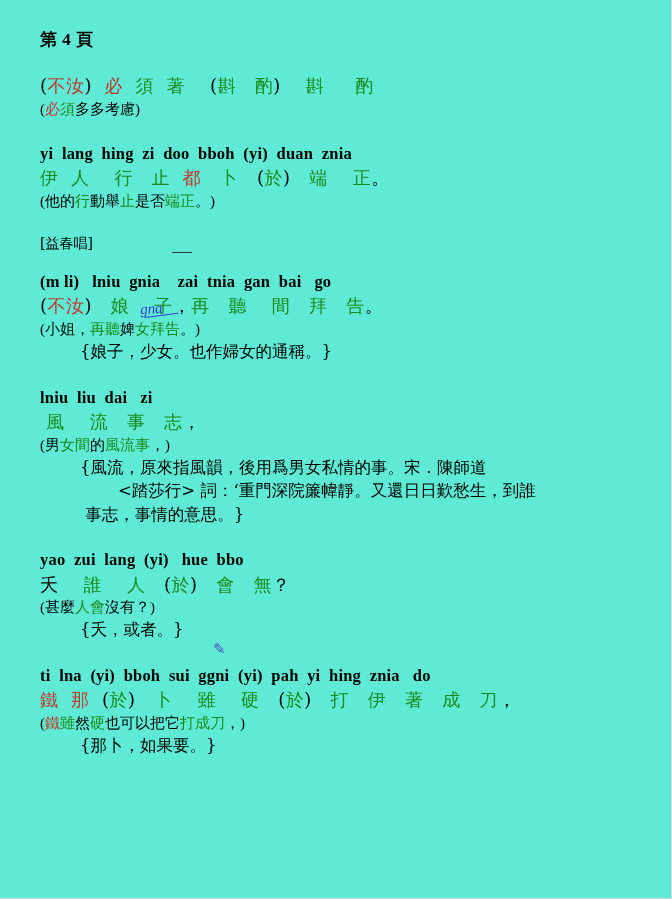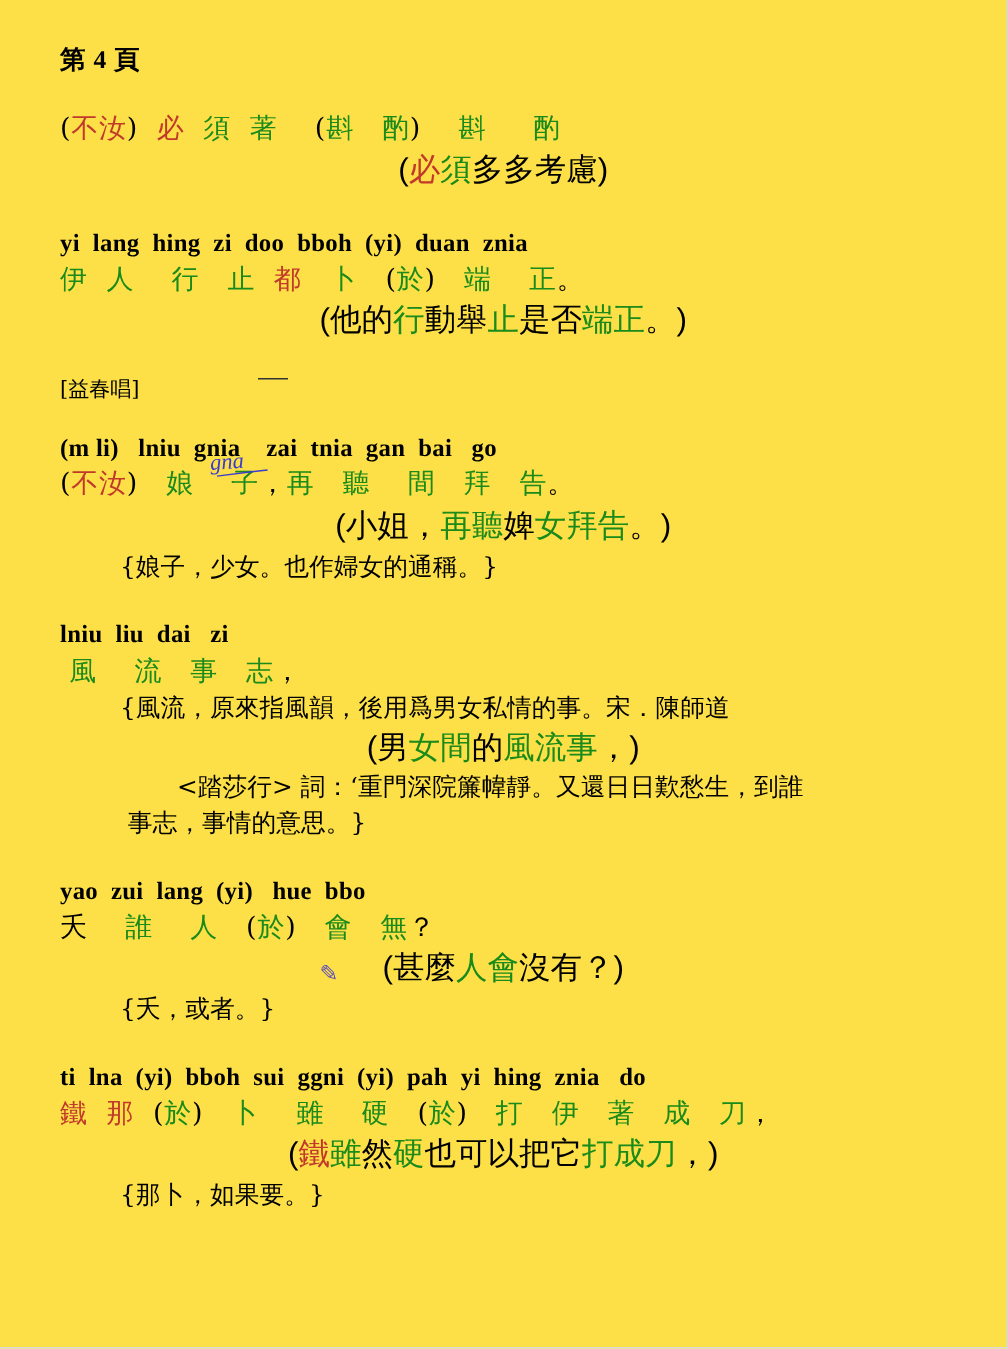--- a/index.html
+++ b/index.html
@@ -15,21 +15,21 @@
     overflow: hidden;
   }
   .page {
     position: relative;
     width: 672px;
     height: 899px;
     box-sizing: border-box;
     padding: 28px 40px 10px 40px;
     border-right: 1px solid #d8d8d8;
     border-bottom: 1px solid #d8d8d8;
-    background: #fde047;
+    background: #5eead4;
   }
   .page-number {
     font-weight: bold;
     font-size: 17px;
     letter-spacing: 0.5px;
     margin-bottom: 22px;
   }
   .block {
     margin-bottom: 16px;
   }
@@ -42,23 +42,22 @@
     font-size: 16.5px;
     font-family: "Liberation Serif", serif;
     letter-spacing: 0.2px;
   }
   .han {
     font-size: 18px;
     font-family: "DejaVu Serif", serif;
     letter-spacing: 0.5px;
   }
   .gloss {
-    font-size: 21px;
-    font-family: Liberation Sans, sans-serif;
-    text-align: center;
+    font-size: 15px;
+    font-family: Liberation Serif, serif;
   }
   .note {
     font-size: 16.5px;
     font-family: "DejaVu Serif", serif;
     padding-left: 40px;
   }
   .note-indent2 {
     padding-left: 78px;
   }
   .speaker {
@@ -129,22 +128,22 @@
     <div class="line han"><span class="k">(</span><span class="r">不</span><span class="r">汝</span><span class="k">)</span><span class="k"> </span><span class="k"> </span><span class="k"> </span><span class="g">娘</span><span class="k"> </span><span class="k"> </span><span class="k"> </span><span class="k"> </span><span class="g">子</span><span class="k">，</span><span class="g">再</span><span class="k"> </span><span class="k"> </span><span class="k"> </span><span class="g">聽</span><span class="k"> </span><span class="k"> </span><span class="k"> </span><span class="k"> </span><span class="g">間</span><span class="k"> </span><span class="k"> </span><span class="k"> </span><span class="g">拜</span><span class="k"> </span><span class="k"> </span><span class="k"> </span><span class="g">告</span><span class="k">。</span></div>
     <div class="line gloss"><span class="k">(</span><span class="k">小</span><span class="k">姐</span><span class="k">，</span><span class="g">再</span><span class="g">聽</span><span class="k">婢</span><span class="g">女</span><span class="g">拜</span><span class="g">告</span><span class="k">。</span><span class="k">)</span></div>
     <div class="line note">{娘子，少女。也作婦女的通稱。}</div>
   </div>
 
   <div class="spacer-sm"></div>
 
   <div class="block">
     <div class="line romaji">lniu  liu  dai   zi</div>
     <div class="line han"><span class="k"> </span><span class="g">風</span><span class="k"> </span><span class="k"> </span><span class="k"> </span><span class="k"> </span><span class="g">流</span><span class="k"> </span><span class="k"> </span><span class="k"> </span><span class="g">事</span><span class="k"> </span><span class="k"> </span><span class="k"> </span><span class="g">志</span><span class="k">，</span></div>
+    <div class="line gloss"><span class="k">(</span><span class="k">男</span><span class="g">女</span><span class="g">間</span><span class="k">的</span><span class="g">風</span><span class="g">流</span><span class="g">事</span><span class="k">，</span><span class="k">)</span></div>
     <div class="line note">{風流，原來指風韻，後用爲男女私情的事。宋．陳師道</div>
-    <div class="line gloss"><span class="k">(</span><span class="k">男</span><span class="g">女</span><span class="g">間</span><span class="k">的</span><span class="g">風</span><span class="g">流</span><span class="g">事</span><span class="k">，</span><span class="k">)</span></div>
     <div class="line note note-indent2">&lt;踏莎行&gt; 詞：‘重門深院簾幃靜。又還日日歎愁生，到誰</div>
     <div class="line note"> 事志，事情的意思。}</div>
   </div>
 
   <div class="spacer-sm"></div>
 
   <div class="block">
     <div class="line romaji">yao  zui  lang  (yi)   hue  bbo</div>
     <div class="line han"><span class="k">夭</span><span class="k"> </span><span class="k"> </span><span class="k"> </span><span class="k"> </span><span class="g">誰</span><span class="k"> </span><span class="k"> </span><span class="k"> </span><span class="k"> </span><span class="g">人</span><span class="k"> </span><span class="k"> </span><span class="k"> </span><span class="k">(</span><span class="g">於</span><span class="k">)</span><span class="k"> </span><span class="k"> </span><span class="k"> </span><span class="g">會</span><span class="k"> </span><span class="k"> </span><span class="k"> </span><span class="g">無</span><span class="k">？</span></div>
     <div class="line gloss"><span class="k">(</span><span class="k">甚</span><span class="k">麼</span><span class="g">人</span><span class="g">會</span><span class="k">沒</span><span class="k">有</span><span class="k">？</span><span class="k">)</span></div>

